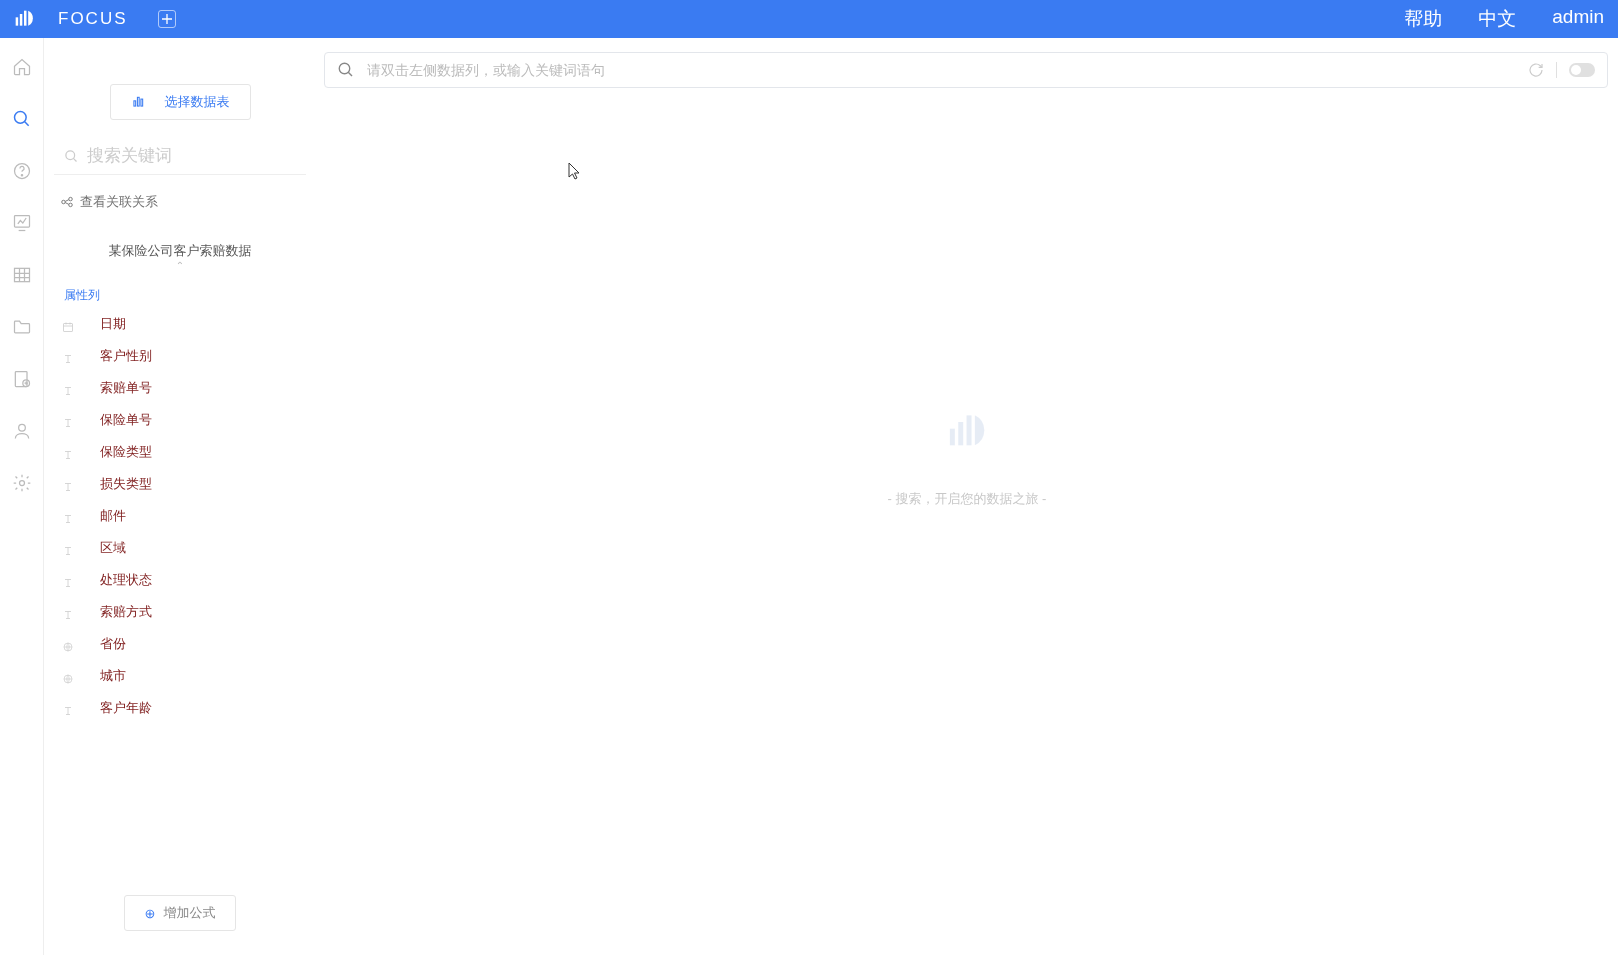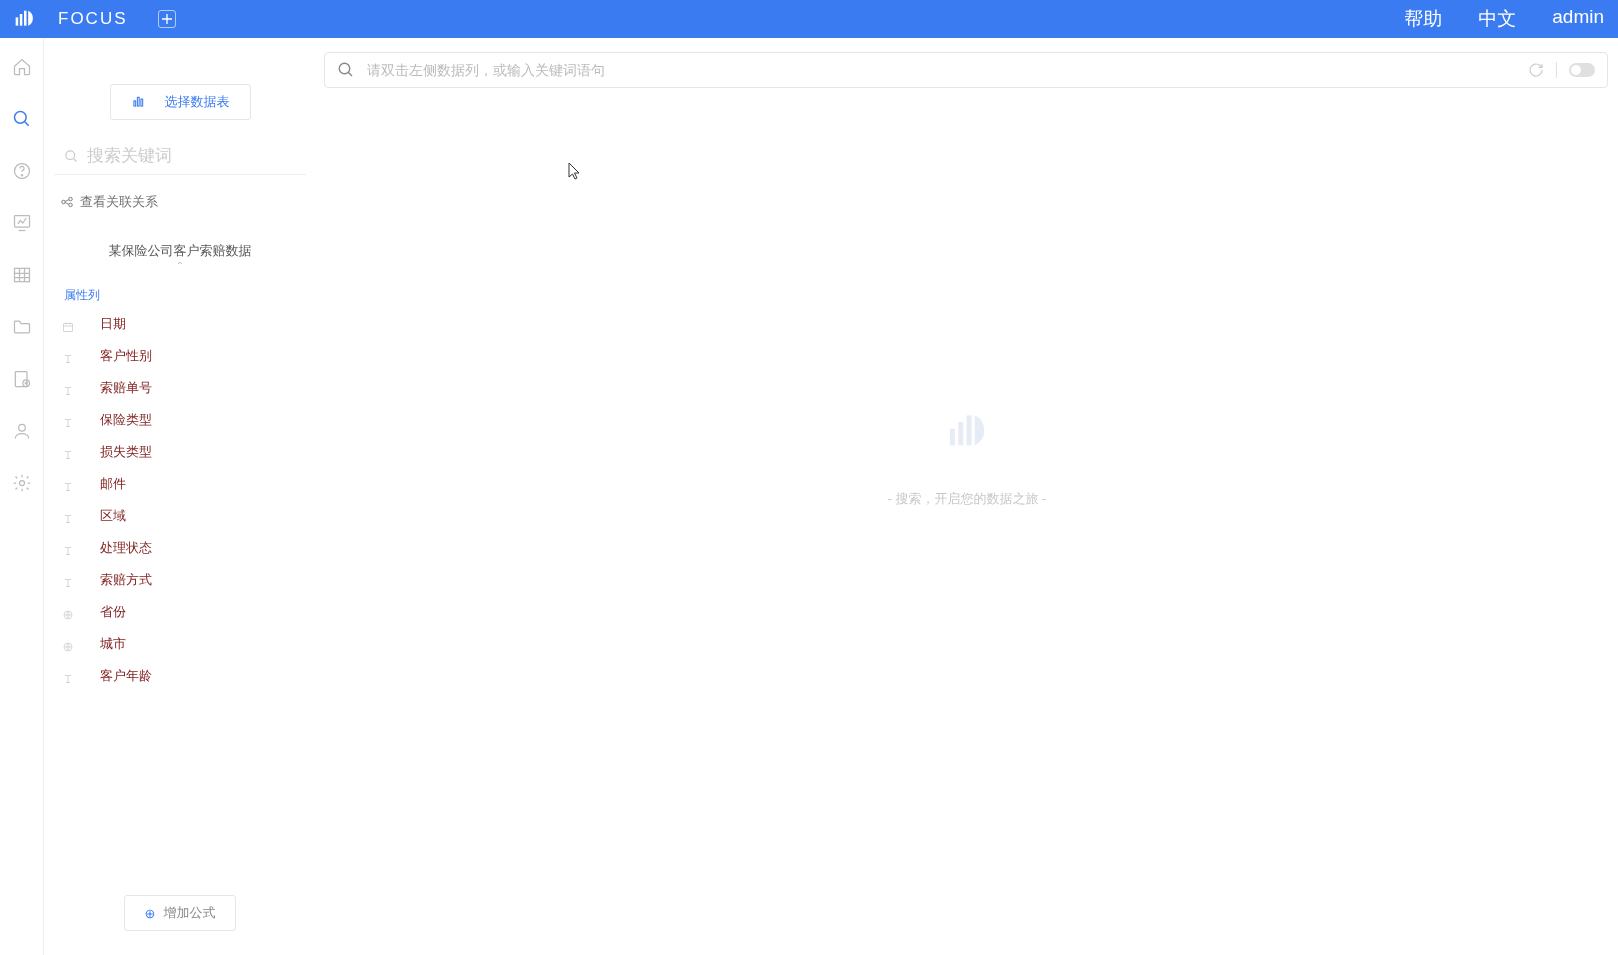--- a/index.html
+++ b/index.html
@@ -323,20 +323,28 @@
               </svg>
             </span>
             <span>索赔单号</span>
           </div>
           <div class="col-row">
             <span class="type-ico">
               <svg viewBox="0 0 24 24" fill="none" stroke="currentColor" stroke-width="1.6">
                 <path d="M6 5h12M12 5v14M8 19h8"></path>
               </svg>
             </span>
+            <span>保险单号</span>
+          </div>
+          <div class="col-row">
+            <span class="type-ico">
+              <svg viewBox="0 0 24 24" fill="none" stroke="currentColor" stroke-width="1.6">
+                <path d="M6 5h12M12 5v14M8 19h8"></path>
+              </svg>
+            </span>
             <span>保险类型</span>
           </div>
           <div class="col-row">
             <span class="type-ico">
               <svg viewBox="0 0 24 24" fill="none" stroke="currentColor" stroke-width="1.6">
                 <path d="M6 5h12M12 5v14M8 19h8"></path>
               </svg>
             </span>
             <span>损失类型</span>
           </div>

